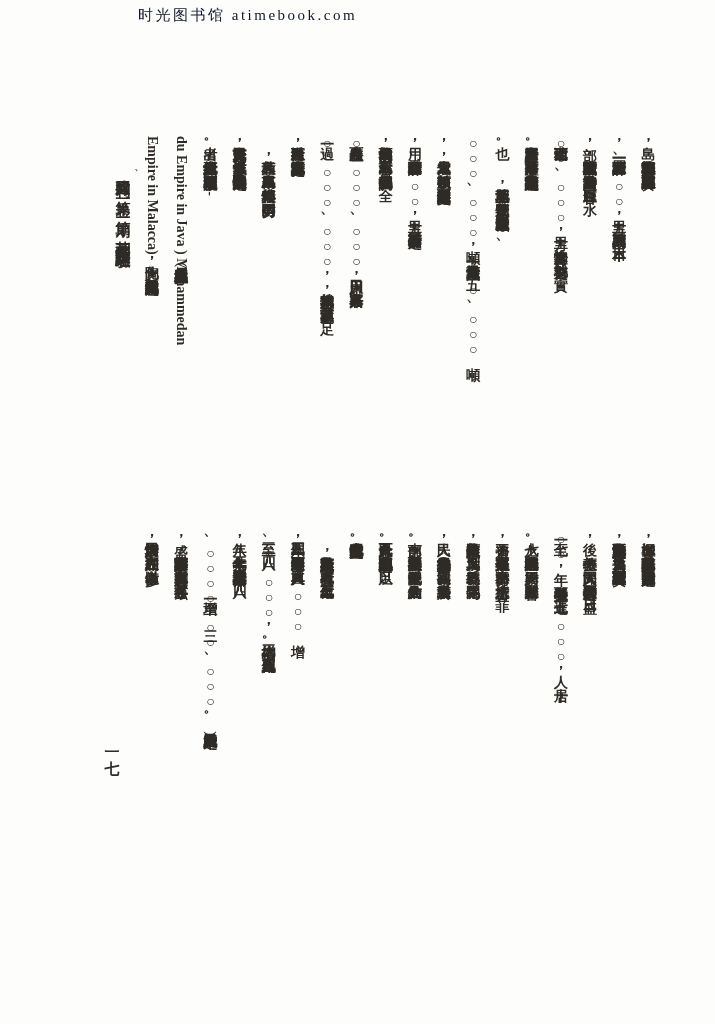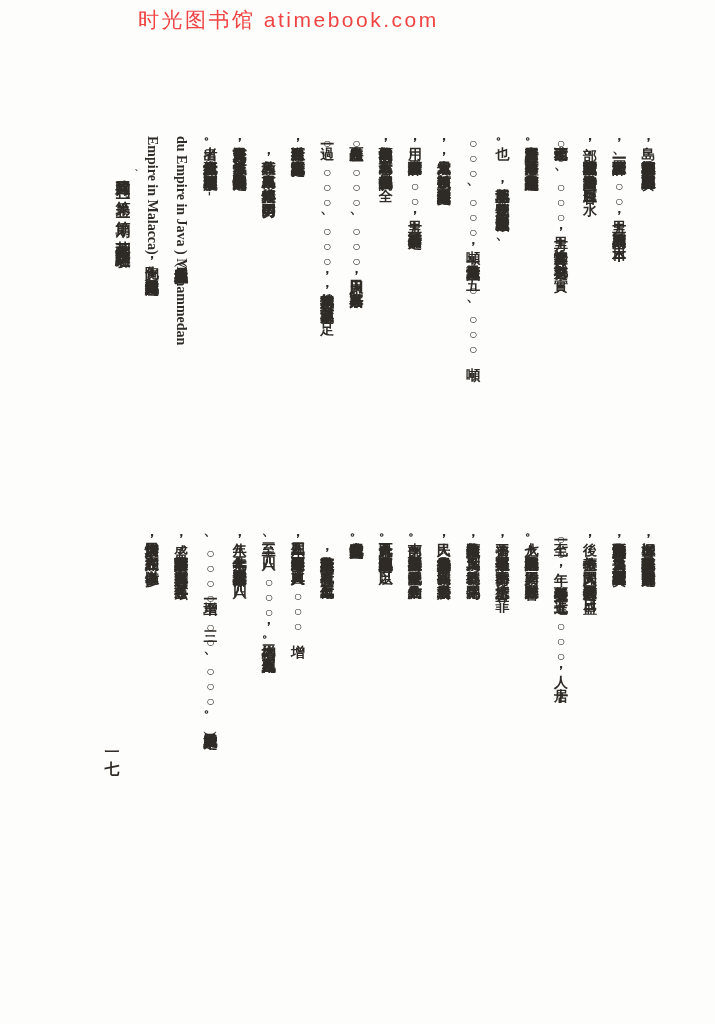--- a/index.html
+++ b/index.html
@@ -6,23 +6,23 @@
   body {
     width:715px; height:1024px; position:relative; overflow:hidden;
     background:#fdfdfc;
     font-family:"Liberation Serif", serif;
   }
   .paper {
     position:absolute; inset:0; background:#fdfdfc;
   }
   .watermark {
     position:absolute; top:6px; left:138px;
-    font-family:Liberation Sans, sans-serif;
-    font-size:21px; letter-spacing:2.5px; white-space:nowrap;
-    color:#ef4444; font-weight:500;
+    font-family:Liberation Serif, serif;
+    font-size:15px; letter-spacing:2.5px; white-space:nowrap;
+    color:#0f172a; font-weight:500;
   }
   .band {
     position:absolute; right:52px; height:392px;
     writing-mode:vertical-rl; text-orientation:mixed;
     color:#2f2b26; font-weight:600;
   }
   .band-top    { top:136px; }
   .band-bottom { top:532px; }
   .vcol {
     line-height:29.2px; font-size:14px; letter-spacing:0px;

